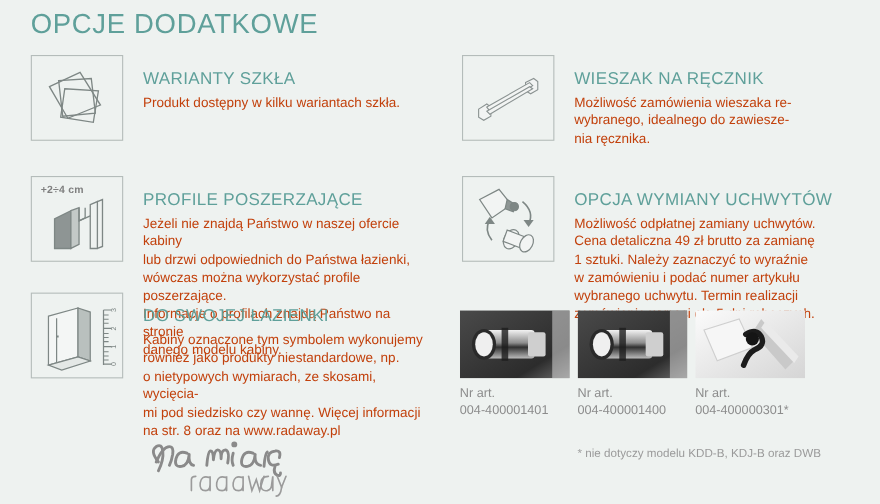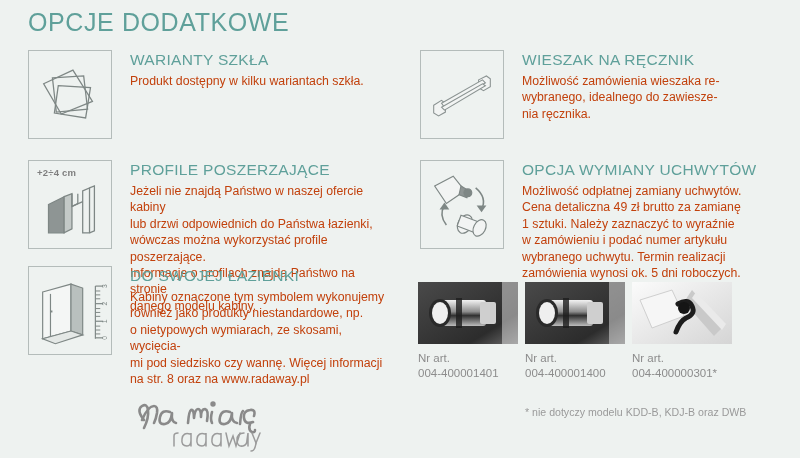--- a/index.html
+++ b/index.html
@@ -37,42 +37,42 @@
 
   
   .feature {
     position: absolute;
   }
   .feature-icon {
     position: absolute;
     left: 0;
     top: 0;
     width: 84px;
-    height: 89px;
+    height: 78px;
     border: 1px solid #b4bcba;
     background: #eef2f0;
     box-sizing: border-box;
   }
   .feature-icon svg {
     display: block;
     width: 100%;
     height: 100%;
   }
   .feature-body {
     position: absolute;
     left: 102px;
     top: 0;
   }
   .feature-head {
     color: #5fa09a;
     font-size: 15.5px;
     letter-spacing: 0.3px;
     line-height: 19px;
     white-space: nowrap;
-    margin: 0 0 4px 0;
+    margin: 12px 0 4px 0;
     font-weight: 400;
   }
   .feature-head.two-line {
     white-space: normal;
   }
   .feature-text {
     color: #c2410c;
     font-size: 12.3px;
     line-height: 16.4px;
     margin: 0;

